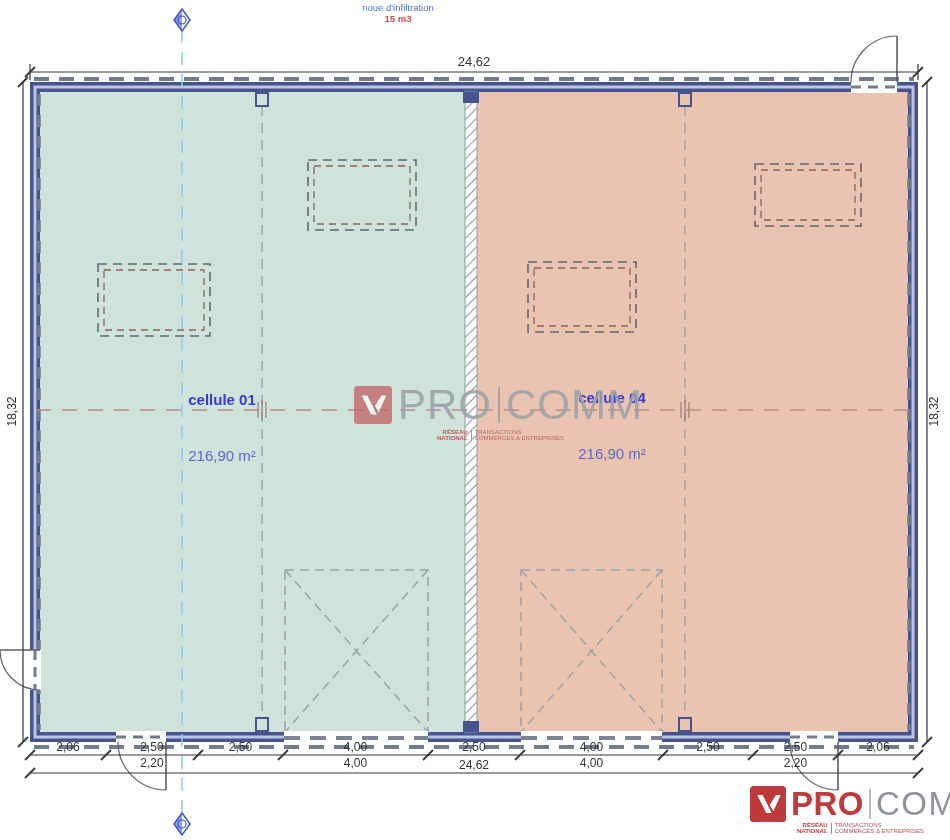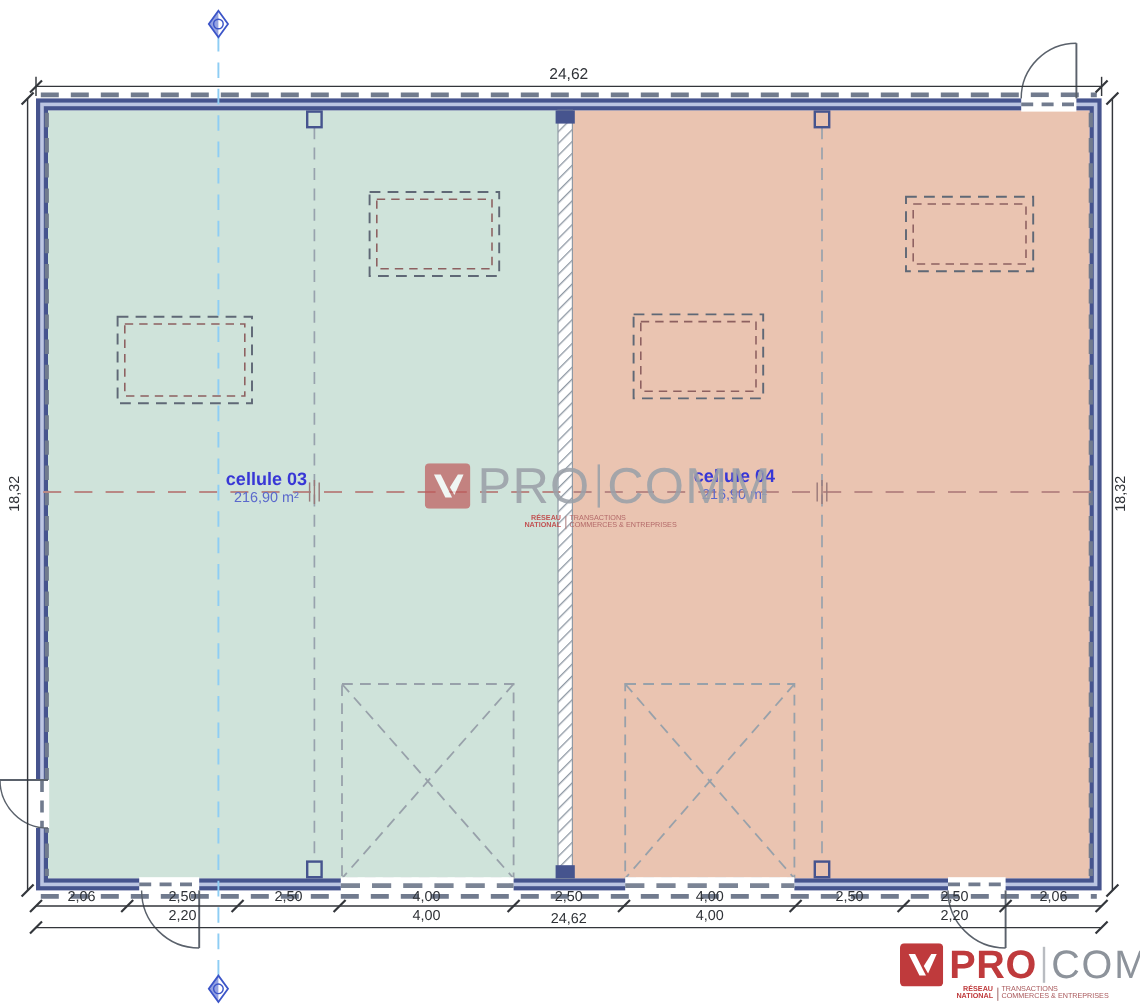--- a/index.html
+++ b/index.html
@@ -7,21 +7,21 @@
           font-family:"Liberation Sans",sans-serif;color:#2f3237;}
   .abs{position:absolute;}
   .region{position:absolute;top:92px;height:640px;}
   .dim{position:absolute;font-size:12px;color:#2f3237;text-align:center;line-height:13px;white-space:nowrap;}
   .dim-rot{transform:rotate(-90deg);}
   .note{position:absolute;left:318px;top:2px;width:160px;text-align:center;line-height:11px;}
   .note .l1{font-size:9.5px;color:#4a74d8;}
   .note .l2{font-size:9.5px;color:#d04848;font-weight:bold;}
   .cell-label{position:absolute;width:130px;text-align:center;}
   .cell-label .nm{font-size:15px;font-weight:bold;color:#3837d6;line-height:16px;}
-  .cell-label .ar{font-size:12px;color:#5a68cc;line-height:12px;}
+  .cell-label .ar{font-size:15px;color:#5a68cc;line-height:12px;margin-top:42px;}
   
   .wm{position:absolute;left:354px;top:384px;display:flex;align-items:center;gap:6px;opacity:.88;}
   .wm .big{font-size:42px;color:#9ba1a9;letter-spacing:1px;line-height:42px;font-weight:400;}
   .wm .sep{width:2px;height:36px;background:#9ba1a9;}
   .tagline{display:flex;align-items:center;gap:3px;font-size:6px;line-height:6px;}
   .tagline .tl{text-align:right;color:#bf3a3c;font-weight:bold;}
   .tagline .tr{text-align:left;color:#a8575a;}
   .tagline .tsep{width:1px;height:11px;background:#b08080;}
   .wm-tag{position:absolute;left:437px;top:429px;}
   
@@ -175,23 +175,27 @@
         <line x1="913" y1="77" x2="923" y2="67" stroke-width="1.8"></line>
         <line x1="25" y1="778" x2="35" y2="768" stroke-width="1.8"></line>
         <line x1="913" y1="778" x2="923" y2="768" stroke-width="1.8"></line>
         <line x1="18" y1="87" x2="28" y2="77" stroke-width="1.8"></line>
         <line x1="18" y1="747" x2="28" y2="737" stroke-width="1.8"></line>
         <line x1="922" y1="87" x2="932" y2="77" stroke-width="1.8"></line>
         <line x1="922" y1="747" x2="932" y2="737" stroke-width="1.8"></line>
       </g>
   </svg>
 
+  <div class="note">
+    <div class="l1">noue d'infiltration</div>
+    <div class="l2">15 m3</div>
+  </div>
 
   <div class="cell-label" style="left:157px;top:392px;">
-    <div class="nm">cellule 03</div>
+    <div class="nm">cellule 01</div>
     <div class="ar">216,90 m²</div>
   </div>
   <div class="cell-label" style="left:547px;top:390px;">
     <div class="nm">cellule 04</div>
     <div class="ar">216,90 m²</div>
   </div>
 
   <div class="dim" style="left:434px;top:55px;width:80px;font-size:13px;">24,62</div>
   <div class="dim" style="left:434px;top:759px;width:80px;">24,62</div>
   <div class="dim dim-rot" style="left:-10px;top:405px;width:44px;">18,32</div>

